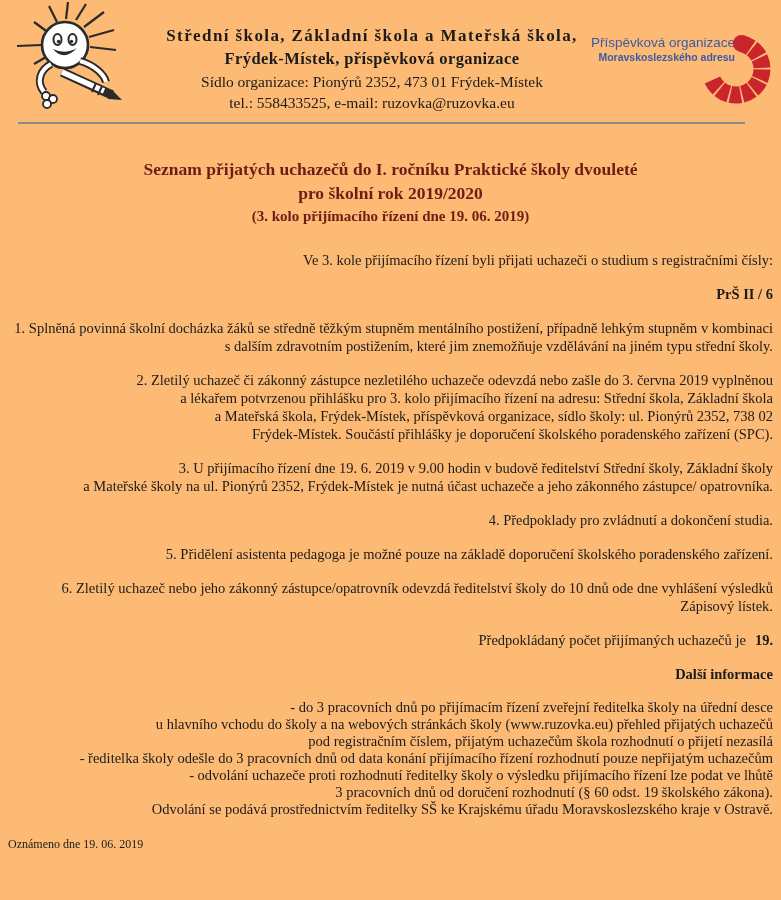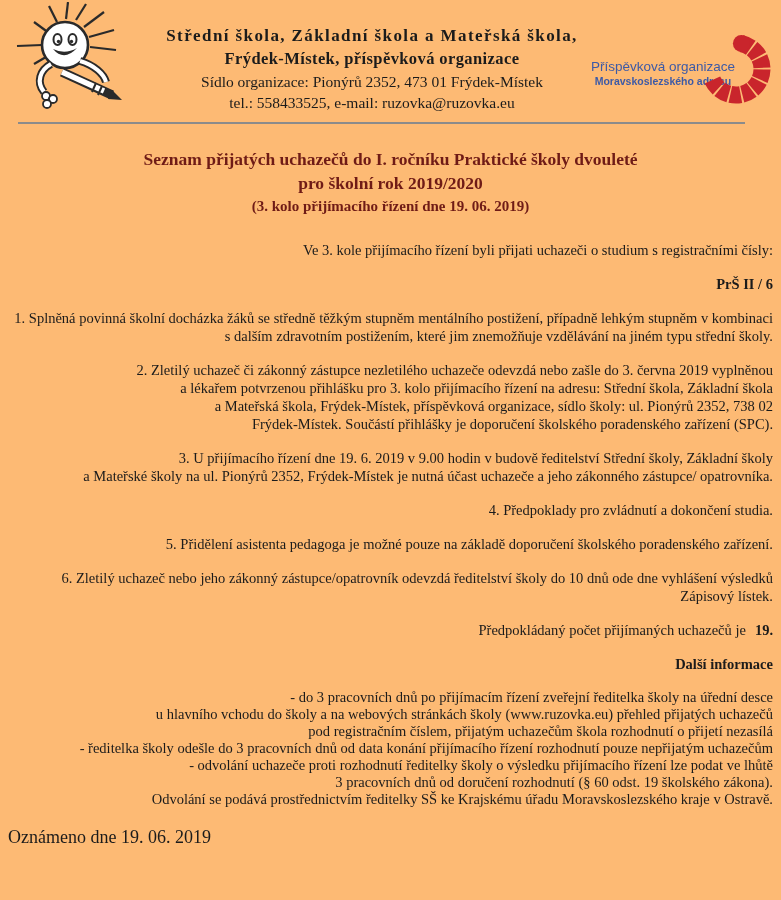--- a/index.html
+++ b/index.html
@@ -15,44 +15,44 @@
   
   .header { position:relative; height:122px; }
   .sun-logo { position:absolute; left:16px; top:2px; }
   .header-text { position:absolute; left:148px; top:24px; width:448px; text-align:center; }
   .name1 { font-size:17px; font-weight:bold; letter-spacing:1.4px; line-height:23px; white-space:nowrap; }
   .name2 { font-size:16.5px; font-weight:bold; letter-spacing:0.4px; line-height:23px; }
   .addr  { font-size:15.5px; line-height:21px; margin-top:1px; }
   .tel   { font-size:15.5px; line-height:21px; }
 
   .org-badge-text {
-    position:absolute; right:46px; top:60px; text-align:center;
+    position:absolute; right:46px; top:36px; text-align:right;
     font-family:"Liberation Sans", sans-serif; line-height:13px;
   }
   .badge-l1 { font-size:13.5px; }
   .badge-l2 { font-size:10.5px; font-weight:bold; margin-top:2px; }
   .arc-logo { position:absolute; right:5px; top:29px; }
 
   .rule { border:none; border-top:2px solid #8b8b8b; margin:0 36px 0 18px; }
 
   
-  .title-block { padding-top:23px; text-align:center; font-weight:bold; }
+  .title-block { padding-top:33px; text-align:center; font-weight:bold; }
   .title-l1 { font-size:17.5px; line-height:24px; }
   .title-l2 { font-size:17.5px; line-height:24px; }
   .title-l3 { font-size:15px;  line-height:22px; }
 
   
   .content { padding:24px 8px 0 8px; font-size:14.5px; }
   .para { white-space:pre; line-height:18px; margin:0 0 16px 0;text-align:right; }
   .para.bold { font-weight:bold; }
   .para.info { line-height:17px; }
   .count-bold { font-weight:bold; margin-left:9px; }
 
   
-  .footer { display:flex; padding:0 8px; margin-top:19px; font-size:18px; }
+  .footer { display:flex; padding:0 8px; margin-top:19px; font-size:12px; }
   .footer-right { margin-left:auto; margin-right:37px; width:230px; text-align:center; line-height:16px; }
 </style>
 </head>
 <body>
 
 <div class="page">
 
   <div class="header">
 
     <div class="sun-logo">

